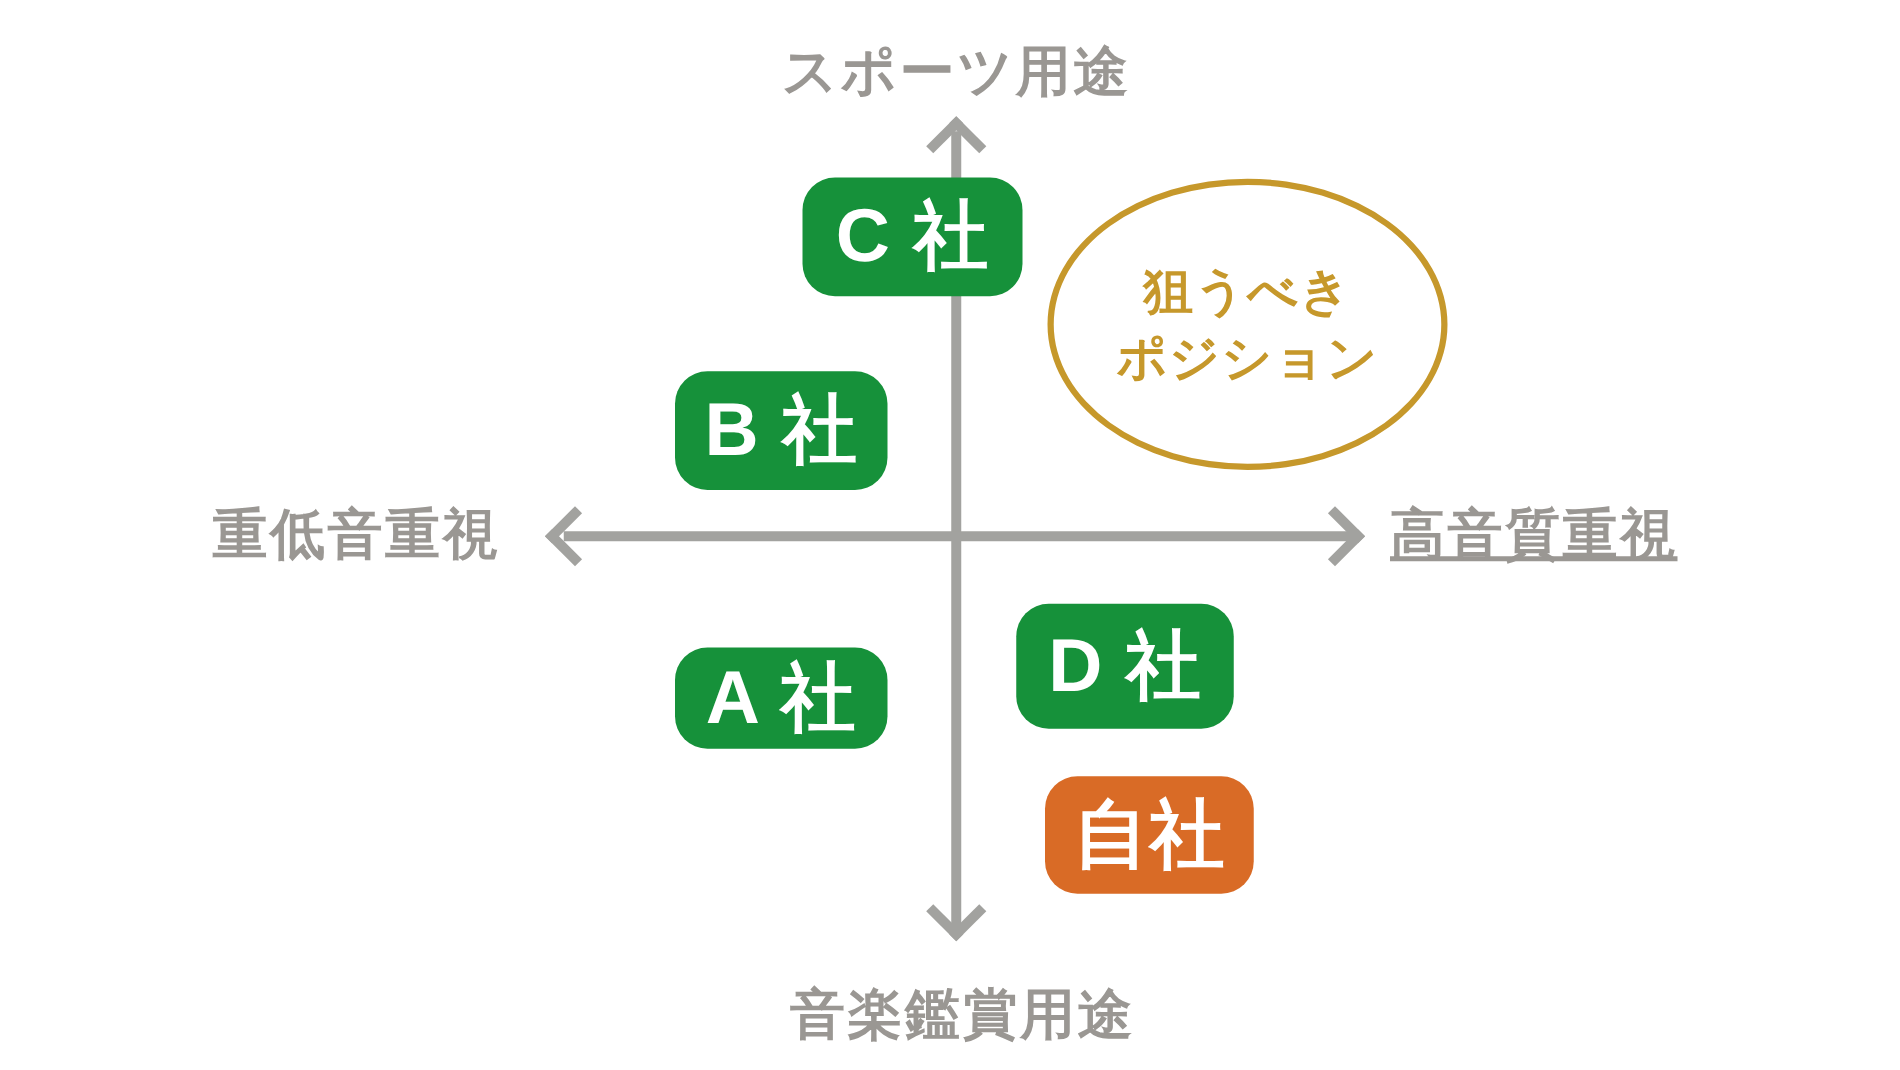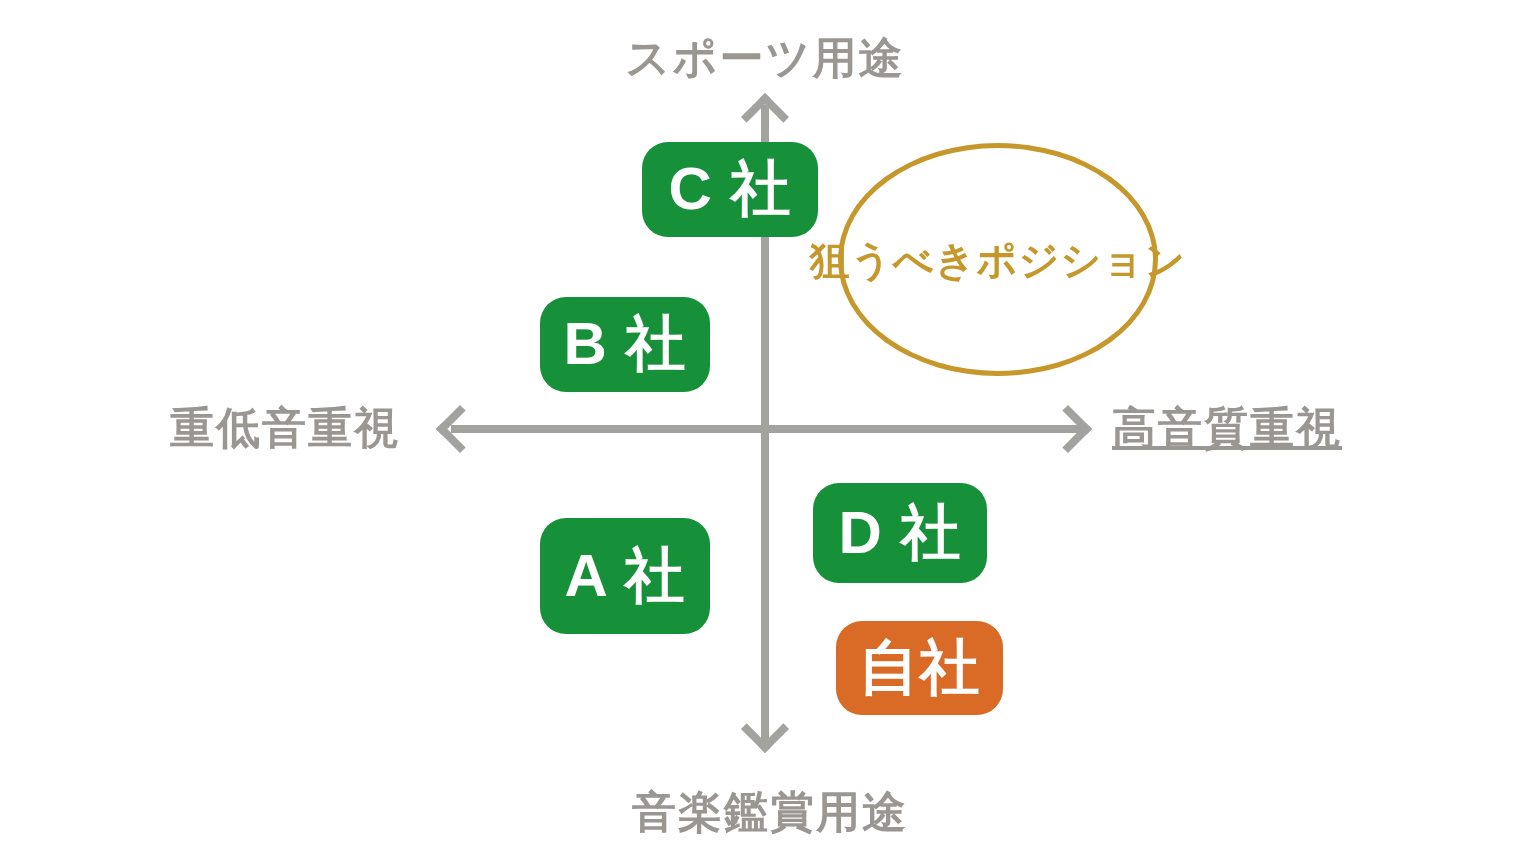--- a/index.html
+++ b/index.html
@@ -53,34 +53,34 @@
     font-weight: bold;
     font-size: 60px;
     letter-spacing: 1px;
     display: flex;
     align-items: center;
     justify-content: center;
     white-space: nowrap;
   }
   .company.box-c   { left: 642px; top: 142px; width: 176px; height: 95px; }
   .company.box-b   { left: 540px; top: 297px; width: 170px; height: 95px; }
-  .company.box-a   { left: 540px; top: 518px; width: 170px; height: 116px; }
+  .company.box-a   { left: 540px; top: 518px; width: 170px; height: 81px; }
   .company.box-d   { left: 813px; top: 483px; width: 174px; height: 100px; }
   .company.box-own { left: 836px; top: 621px; width: 167px; height: 94px; background: #d96b26; }
 
   
   .target-ellipse {
     position: absolute;
     left: 838px; top: 143px;
     width: 320px; height: 233px;
     box-sizing: border-box;
     border: 5px solid #c6982b;
     border-radius: 50%;
     display: flex;
-    flex-direction: row;
+    flex-direction: column;
     align-items: center;
     justify-content: center;
     color: #c6982b;
     font-weight: bold;
     font-size: 40px;
     line-height: 1.35;
     letter-spacing: 1px;
     text-align: right;
     white-space: nowrap;
   }

